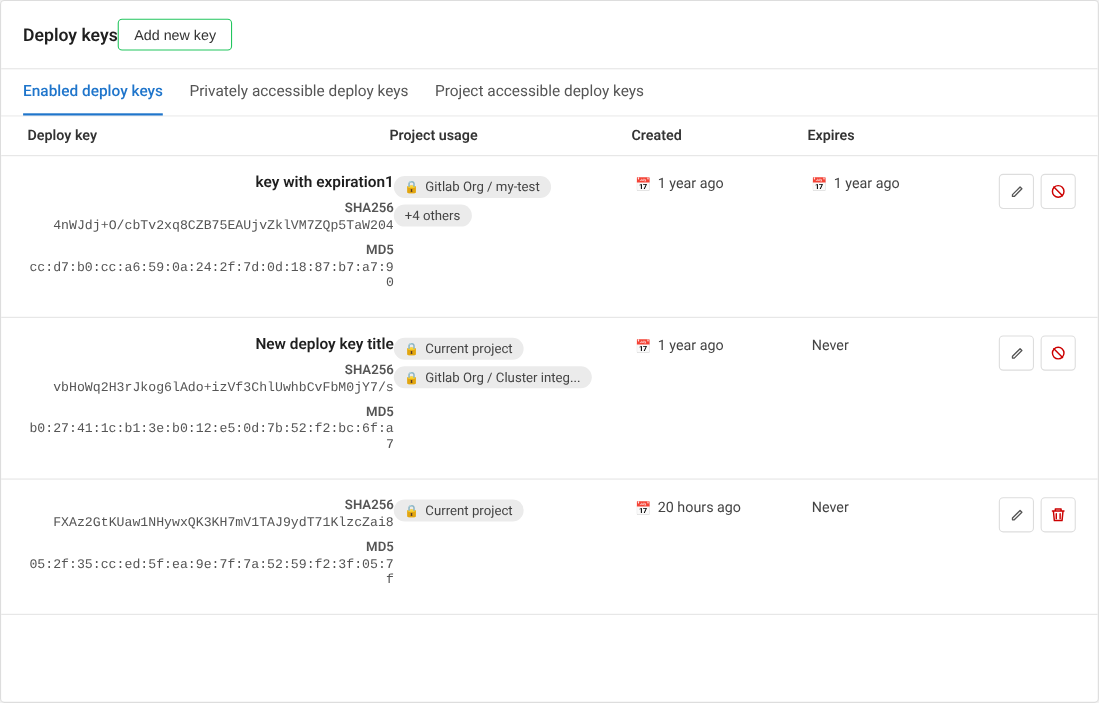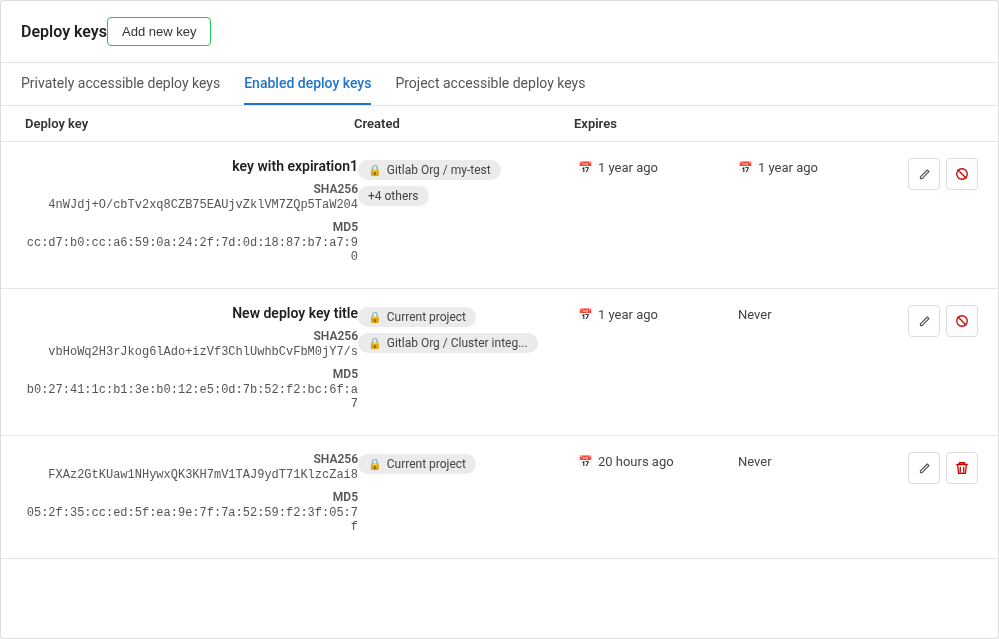--- a/index.html
+++ b/index.html
@@ -159,27 +159,28 @@
 <body>
 
 <div class="container">
 
   <div class="header">
     <span class="header-title">Deploy keys</span>
     <button class="add-key-btn">Add new key</button>
   </div>
 
   <div class="tabs">
+    <div class="tab active">Enabled deploy keys</div>
     <div class="tab">Privately accessible deploy keys</div>
-    <div class="tab active">Enabled deploy keys</div>
     <div class="tab">Project accessible deploy keys</div>
   </div>
 
   <div class="table-header">
     <div class="col-header">Deploy key</div>
+    <div class="col-header">Project usage</div>
     <div class="col-header">Created</div>
     <div class="col-header">Expires</div>
     <div class="col-header"></div>
   </div>
 
   <div id="keys-container">
       <div class="key-row">
     <div class="key-info">
       <div class="key-title">key with expiration1</div>
       <div class="key-label">SHA256</div>

